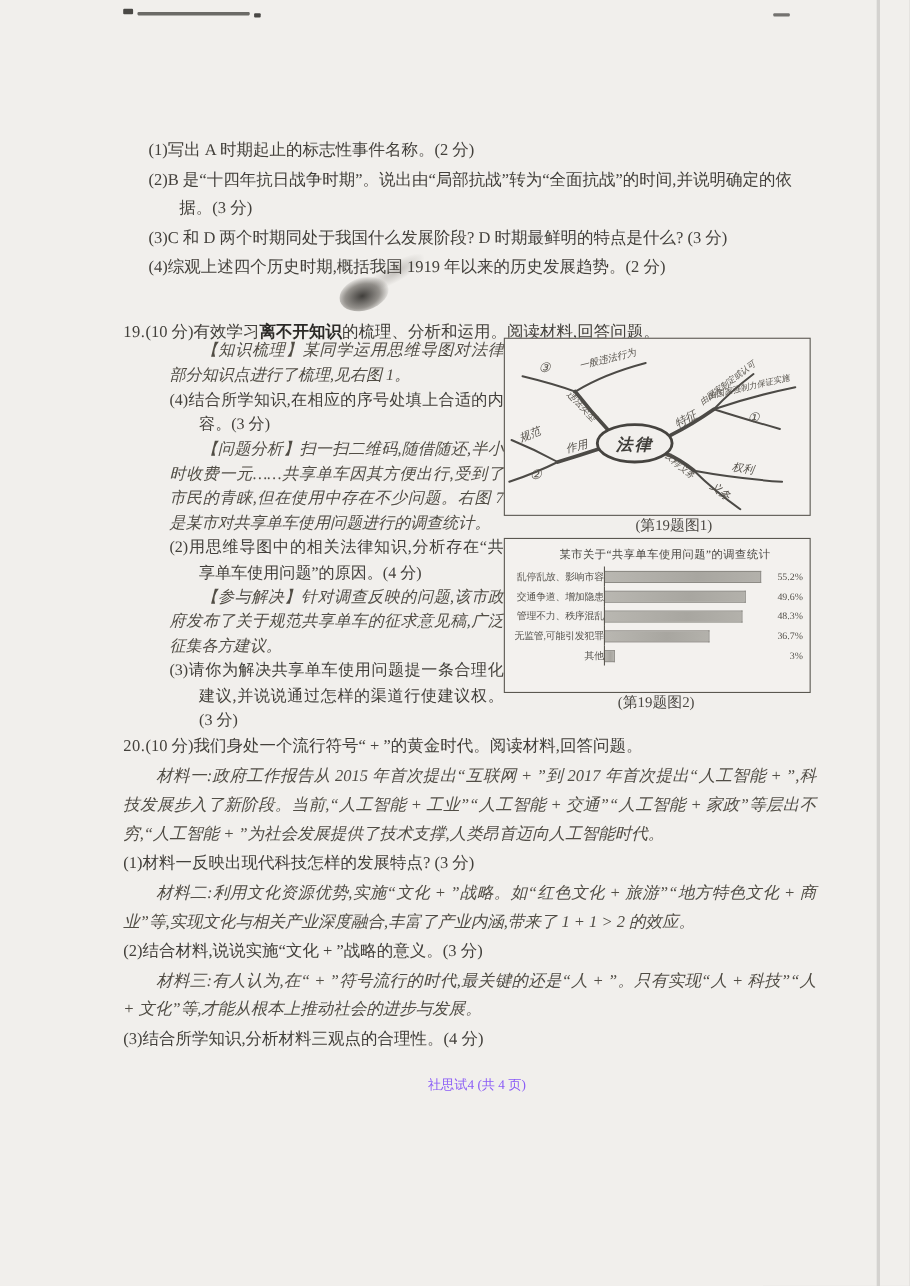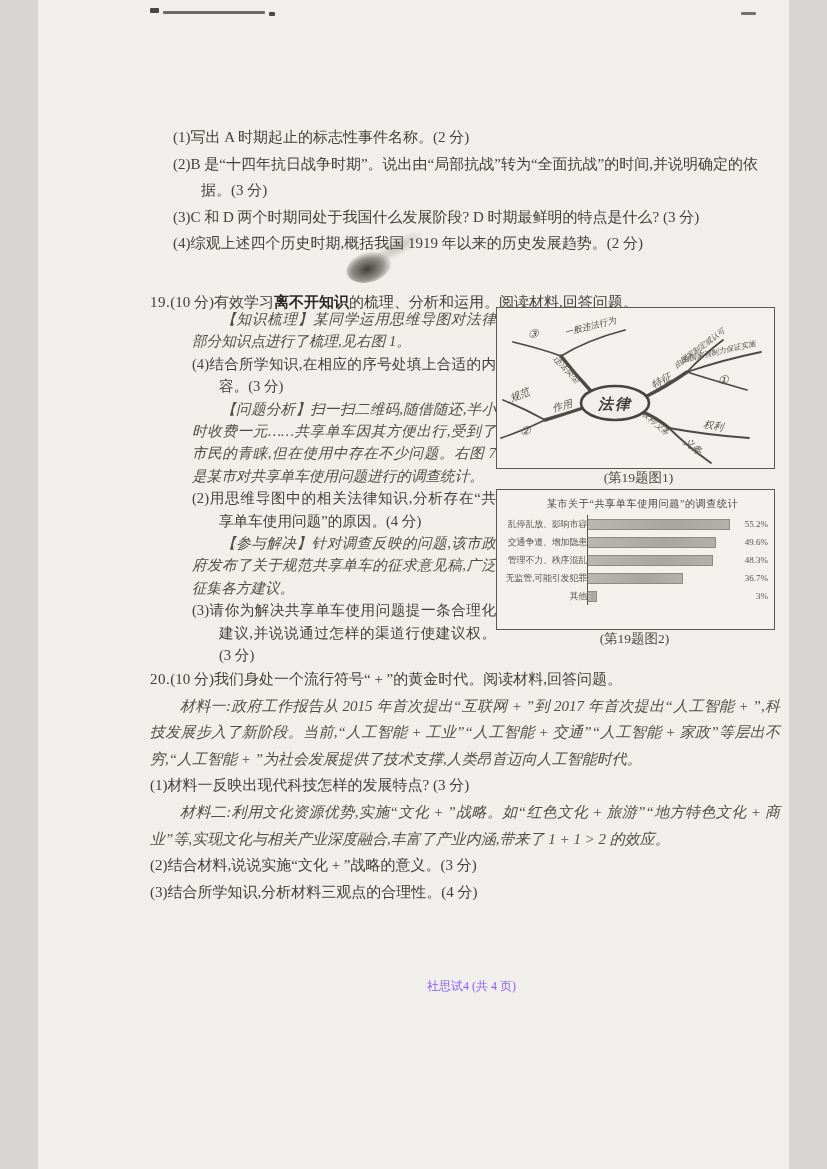--- a/index.html
+++ b/index.html
@@ -1,17 +1,17 @@
 <!DOCTYPE html>
 <html><head>
 <meta charset="utf-8">
 <style>
   html,body{margin:0;padding:0;background:#d8d6d2;}
   #paper{
-    position:relative;width:751px;height:1169px;margin:0 auto;
+    position:relative;width:827px;height:1169px;margin:0 auto;
     background:#f1efec;
     font-family:"Liberation Serif","DejaVu Serif",serif;
     color:#43403b;overflow:hidden;
   }
   
   .scan-mark{position:absolute;background:#4a4845;border-radius:1px;}
   .edge-line{position:absolute;top:0;height:1169px;width:3px;background:rgba(110,108,104,.22);}
   .ink-smudge{
     position:absolute;left:308px;top:252px;width:46px;height:30px;
     background:radial-gradient(ellipse at 45% 55%, rgba(45,43,40,.9) 0%, rgba(70,66,60,.55) 45%, rgba(90,86,80,0) 72%);
@@ -36,21 +36,21 @@
   .q20-block{position:absolute;left:112px;top:666px;width:630px;font-size:15px;line-height:26.6px;}
   .q20-block .para{text-align:justify;}
   .q20-block .kai{text-indent:2em;}
   .q20-block .item{padding-left:28px;text-indent:-28px;font-style:normal;color:#43403b;}
   .footer{position:absolute;left:0;top:978px;width:827px;text-align:center;font-size:12px;color:#8b5cf6;margin-left:20px;}
   
   .fig-box{position:absolute;border:1.6px solid #5a5750;background:#f3f1ee;}
   #figure1{left:458px;top:307px;width:277px;height:160px;}
   #figure2{left:458px;top:489px;width:277px;height:139px;}
   .fig-caption{position:absolute;width:277px;text-align:center;font-size:13.5px;color:#4a4742;}
-  #caption1{left:462px;top:469px;}
+  #caption1{left:474px;top:469px;}
   #caption2{left:458px;top:630px;}
   
   #figure1 svg{display:block;}
   .mm-branch{stroke:#4c4a46;fill:none;stroke-linecap:round;}
   .mm-label{fill:#55514a;font-family:"Liberation Serif","DejaVu Serif",serif;font-style:italic;}
   .mm-center{fill:#3f3d39;font-weight:bold;}
   
   .chart-inner{position:absolute;inset:0;padding:5px 6px 4px 6px;display:flex;flex-direction:column;}
   .chart-title{font-size:10.2px;color:#4a4742;text-align:center;margin:2px 0 4px 14px;letter-spacing:.5px;white-space:nowrap;}
   .chart-rows{flex:1;display:flex;flex-direction:column;padding-bottom:3px;}
@@ -191,20 +191,21 @@
     <div>
 
         <div class="para kai">材料一:政府工作报告从 2015 年首次提出“互联网 + ”到 2017 年首次提出“人工智能 + ”,科技发展步入了新阶段。当前,“人工智能 + 工业”“人工智能 + 交通”“人工智能 + 家政”等层出不穷,“人工智能 + ”为社会发展提供了技术支撑,人类昂首迈向人工智能时代。</div>
 
         <div class="para item">(1)材料一反映出现代科技怎样的发展特点? (3 分)</div>
 
         <div class="para kai">材料二:利用文化资源优势,实施“文化 + ”战略。如“红色文化 + 旅游”“地方特色文化 + 商业”等,实现文化与相关产业深度融合,丰富了产业内涵,带来了 1 + 1 &gt; 2 的效应。</div>
 
         <div class="para item">(2)结合材料,说说实施“文化 + ”战略的意义。(3 分)</div>
 
+        <div class="para kai">材料三:有人认为,在“ + ”符号流行的时代,最关键的还是“人 + ”。只有实现“人 + 科技”“人 + 文化”等,才能从根本上推动社会的进步与发展。</div>
 
         <div class="para item">(3)结合所学知识,分析材料三观点的合理性。(4 分)</div>
       </div>
   </div>
 
   <div class="footer">社思试4 (共 4 页)</div>
 
 </div>
 
 </body></html>

